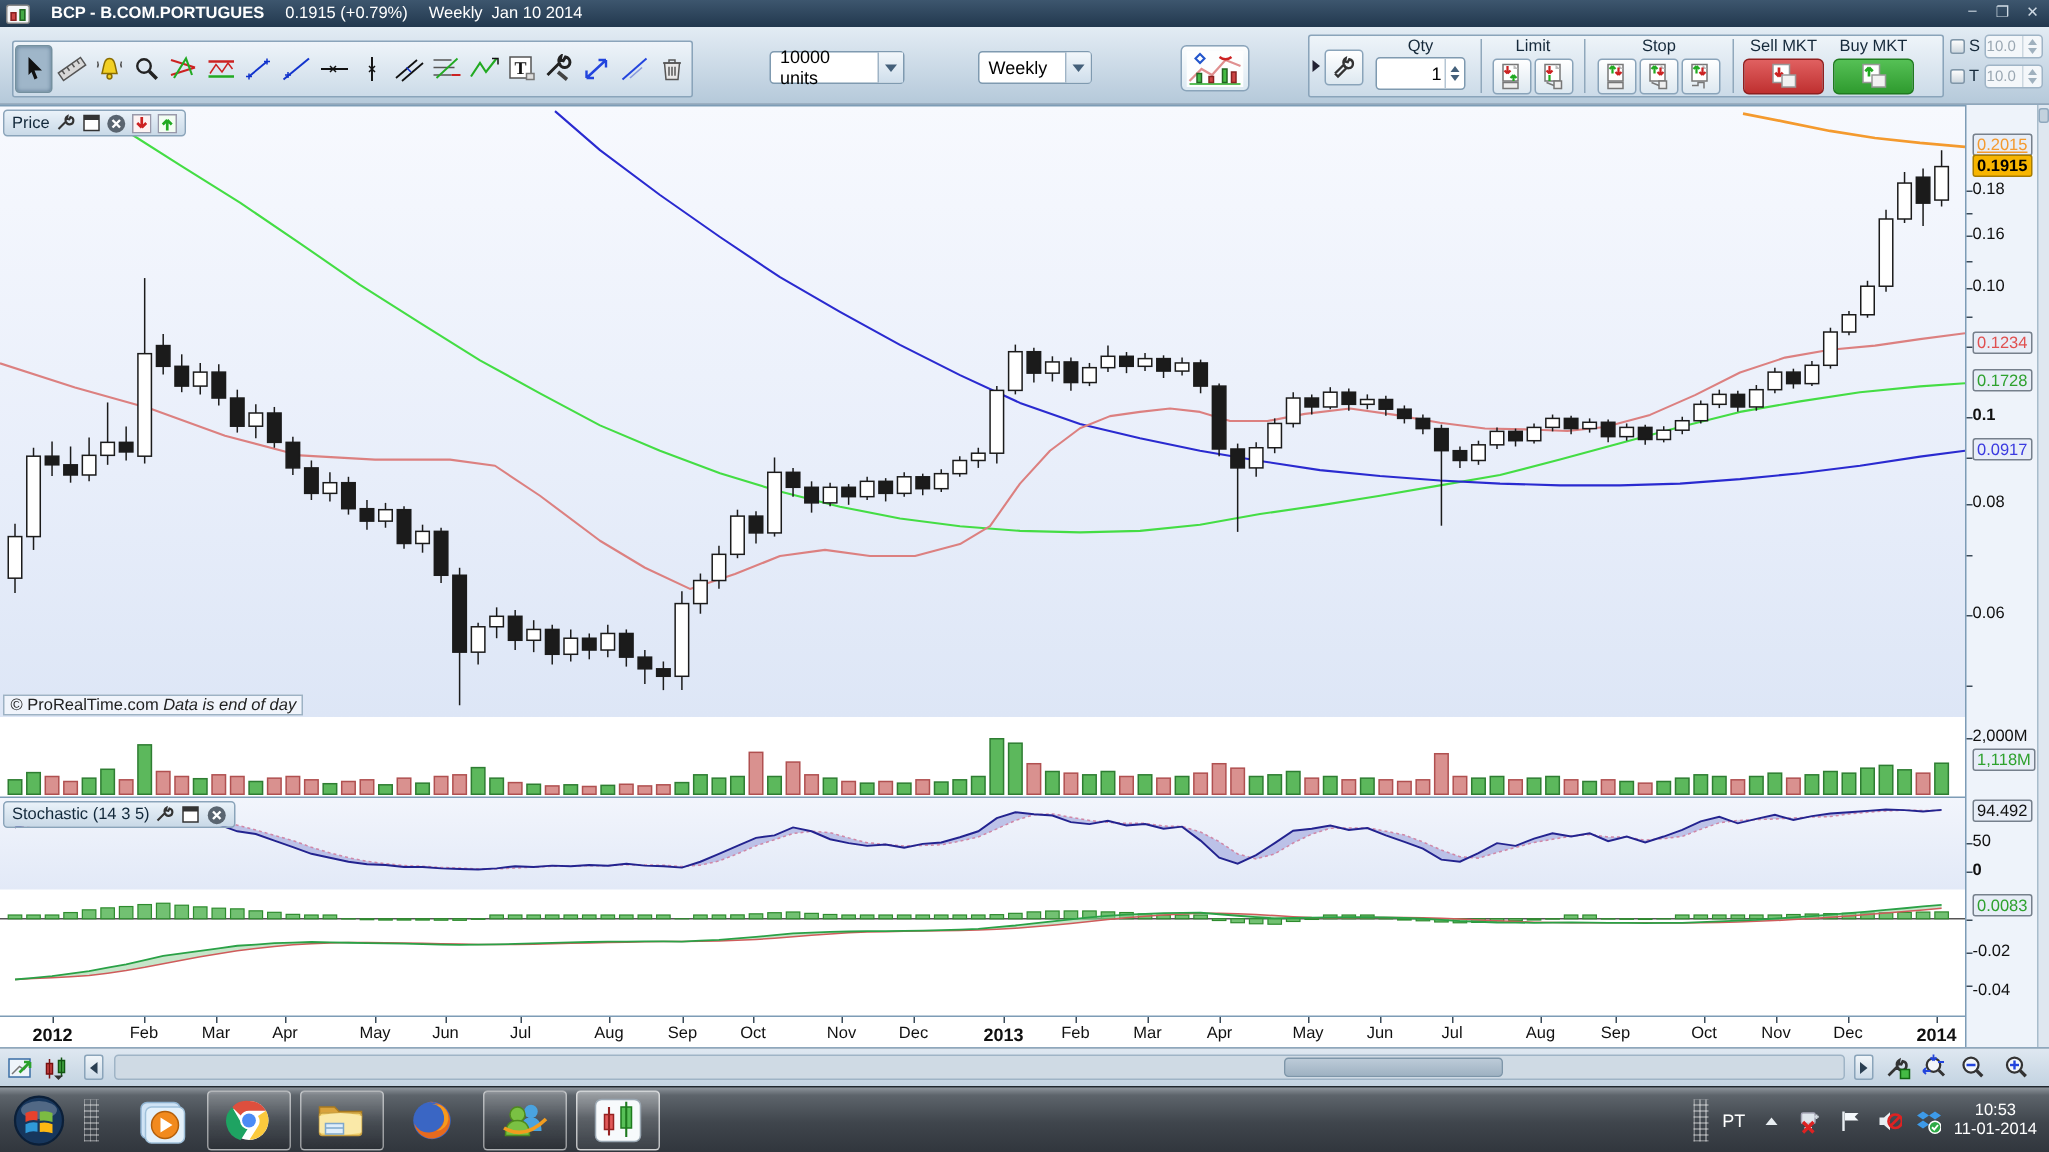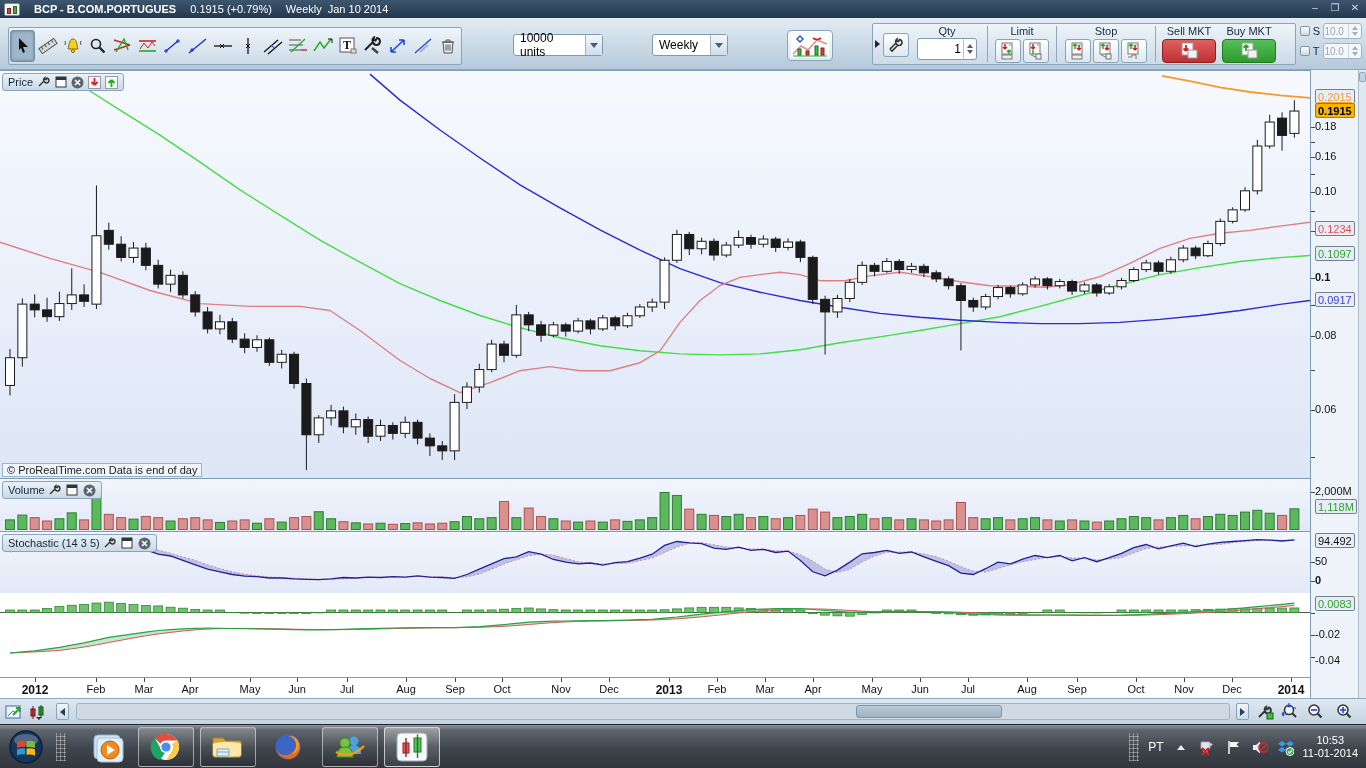--- a/index.html
+++ b/index.html
@@ -47,21 +47,21 @@
   #chartwrap{position:absolute;left:0;top:70px;width:1366px;height:628px;background:#fff}
   .panel{position:absolute;left:0;width:1310px;border-top:1px solid #7d9cb6}
   #p-price{top:0;height:408px;background:linear-gradient(#f7f9fe,#e8eefa 60%,#dde6f6)}
   #p-vol{top:408px;height:53px;background:linear-gradient(#f2f5fc,#e2e9f7)}
   #p-sto{top:461px;height:62px;background:linear-gradient(#f2f5fc,#e2e9f7)}
   #p-macd{top:523px;height:84px;background:linear-gradient(#f2f5fc,#e2e9f7)}
   #timeaxis{position:absolute;left:0;top:607px;width:1310px;height:21px;background:#fff;border-top:1px solid #7d9cb6}
   .phead{position:absolute;left:2px;top:2px;height:18px;display:flex;align-items:center;gap:4px;padding:0 5px;background:linear-gradient(#eaf2f9,#c9d9e7);border:1px solid #8aa4ba;border-radius:3px;font-size:11px;color:#12283a;z-index:5}
   .hicon{width:13px;height:13px;display:flex;align-items:center;justify-content:center}
   #watermark{position:absolute;left:2px;bottom:1px;font-size:11px;color:#222;background:rgba(255,255,255,.55);border:1px solid #9db2c4;padding:0 4px;z-index:5;display:flex;gap:3px}
-  #watermark .it{}
+  #watermark .it{font-style:italic}
   #chartsvg{position:absolute;left:0;top:0;z-index:2}
   
   #axisstrip{position:absolute;left:1310px;top:0;width:48px;height:628px;background:#eef3fa;border-left:1px solid #7d9cb6;z-index:4}
   #vscroll{position:absolute;left:1358px;top:0;width:8px;height:628px;background:#dfe7f0;border-left:1px solid #a8bccb}
   #vscroll .up{position:absolute;left:0;top:2px;width:7px;height:10px;background:#c3d2de;border:1px solid #8fa8bd;border-radius:2px}
   .axlab{position:absolute;left:4px;height:14px;font-size:11px;color:#111;display:flex;align-items:center}
   .axlab.b{font-weight:bold}
   .axbox{border:1px solid #76808c;background:#e7edf7;border-radius:2px;padding:0 2px;height:15px}
   .axbox.cur{background:#f7b500;border-color:#a97d00;color:#000;font-weight:bold}
   .c-orange{color:#f49a2e}.c-red{color:#e05050}.c-green{color:#2ea12e}.c-blue{color:#3a3ae0}
@@ -411,42 +411,20 @@
       <span class="hicon">
           <svg width="13" height="13">
             <rect x="0.5" y="0.5" width="12" height="12" fill="#f3fdf3" stroke="#99a"></rect>
             <path d="M6.5 11 v-7 M6.5 4 l-3 3 M6.5 4 l3 3" stroke="#22aa22" stroke-width="1.8" fill="none"></path>
           </svg>
         </span>
     </div>
     <div id="watermark">
       <span>© ProRealTime.com</span>
       <span class="it">Data is end of day</span>
-    </div>
-  </div>
-  <div id="p-vol" class="panel">
-    <div class="phead">
-      <span>Volume</span>
-      <span class="hicon">
-          <svg width="12" height="12">
-            <path d="M1 10 L6 5 M6 5 a2.5 2.5 0 1 0 3 -3 l-0.8 1.6 -1.5-0.3 0.3-1.8 a2.5 2.5 0 0 0 -1 3.5" stroke="#333" stroke-width="1.4" fill="none"></path>
-          </svg>
-        </span>
-      <span class="hicon">
-          <svg width="12" height="12">
-            <rect x="1" y="1" width="10" height="10" fill="#fff" stroke="#333"></rect>
-            <rect x="1" y="1" width="10" height="3" fill="#333"></rect>
-          </svg>
-        </span>
-      <span class="hicon">
-          <svg width="13" height="13">
-            <circle cx="6.5" cy="6.5" r="6" fill="#5a6570"></circle>
-            <path d="M4 4 l5 5 M9 4 l-5 5" stroke="#fff" stroke-width="1.6"></path>
-          </svg>
-        </span>
     </div>
   </div>
   <div id="p-sto" class="panel">
     <div class="phead">
       <span>Stochastic (14 3 5)</span>
       <span class="hicon">
           <svg width="12" height="12">
             <path d="M1 10 L6 5 M6 5 a2.5 2.5 0 1 0 3 -3 l-0.8 1.6 -1.5-0.3 0.3-1.8 a2.5 2.5 0 0 0 -1 3.5" stroke="#333" stroke-width="1.4" fill="none"></path>
           </svg>
         </span>
@@ -968,21 +946,21 @@
       <div class="tick" style="top: 511px;"></div>
       <div class="tick" style="top: 543px;"></div>
       <div class="tick" style="top: 565px;"></div>
       <div class="tick" style="top: 587px;"></div>
       <div class="axlab axbox c-orange" style="top: 19px; text-decoration: underline;">0.2015</div>
       <div class="axlab axbox cur" style="top: 33px;">0.1915</div>
       <div class="axlab " style="top: 49px;">0.18</div>
       <div class="axlab " style="top: 79px;">0.16</div>
       <div class="axlab " style="top: 114px;">0.10</div>
       <div class="axlab axbox c-red" style="top: 151px;">0.1234</div>
-      <div class="axlab axbox c-green" style="top: 176px;">0.1097</div>
+      <div class="axlab axbox c-green" style="top: 176px;">0.1728</div>
       <div class="axlab b" style="top: 200px;">0.1</div>
       <div class="axlab axbox c-blue" style="top: 222px;">0.0917</div>
       <div class="axlab " style="top: 258px;">0.08</div>
       <div class="axlab " style="top: 332px;">0.06</div>
       <div class="axlab " style="top: 414px;">2,000M</div>
       <div class="axlab axbox c-green" style="top: 429px;">1,118M</div>
       <div class="axlab axbox" style="top: 463px;">94.492</div>
       <div class="axlab " style="top: 484px;">50</div>
       <div class="axlab b" style="top: 503px;">0</div>
       <div class="axlab axbox c-green" style="top: 526px;">0.0083</div>

